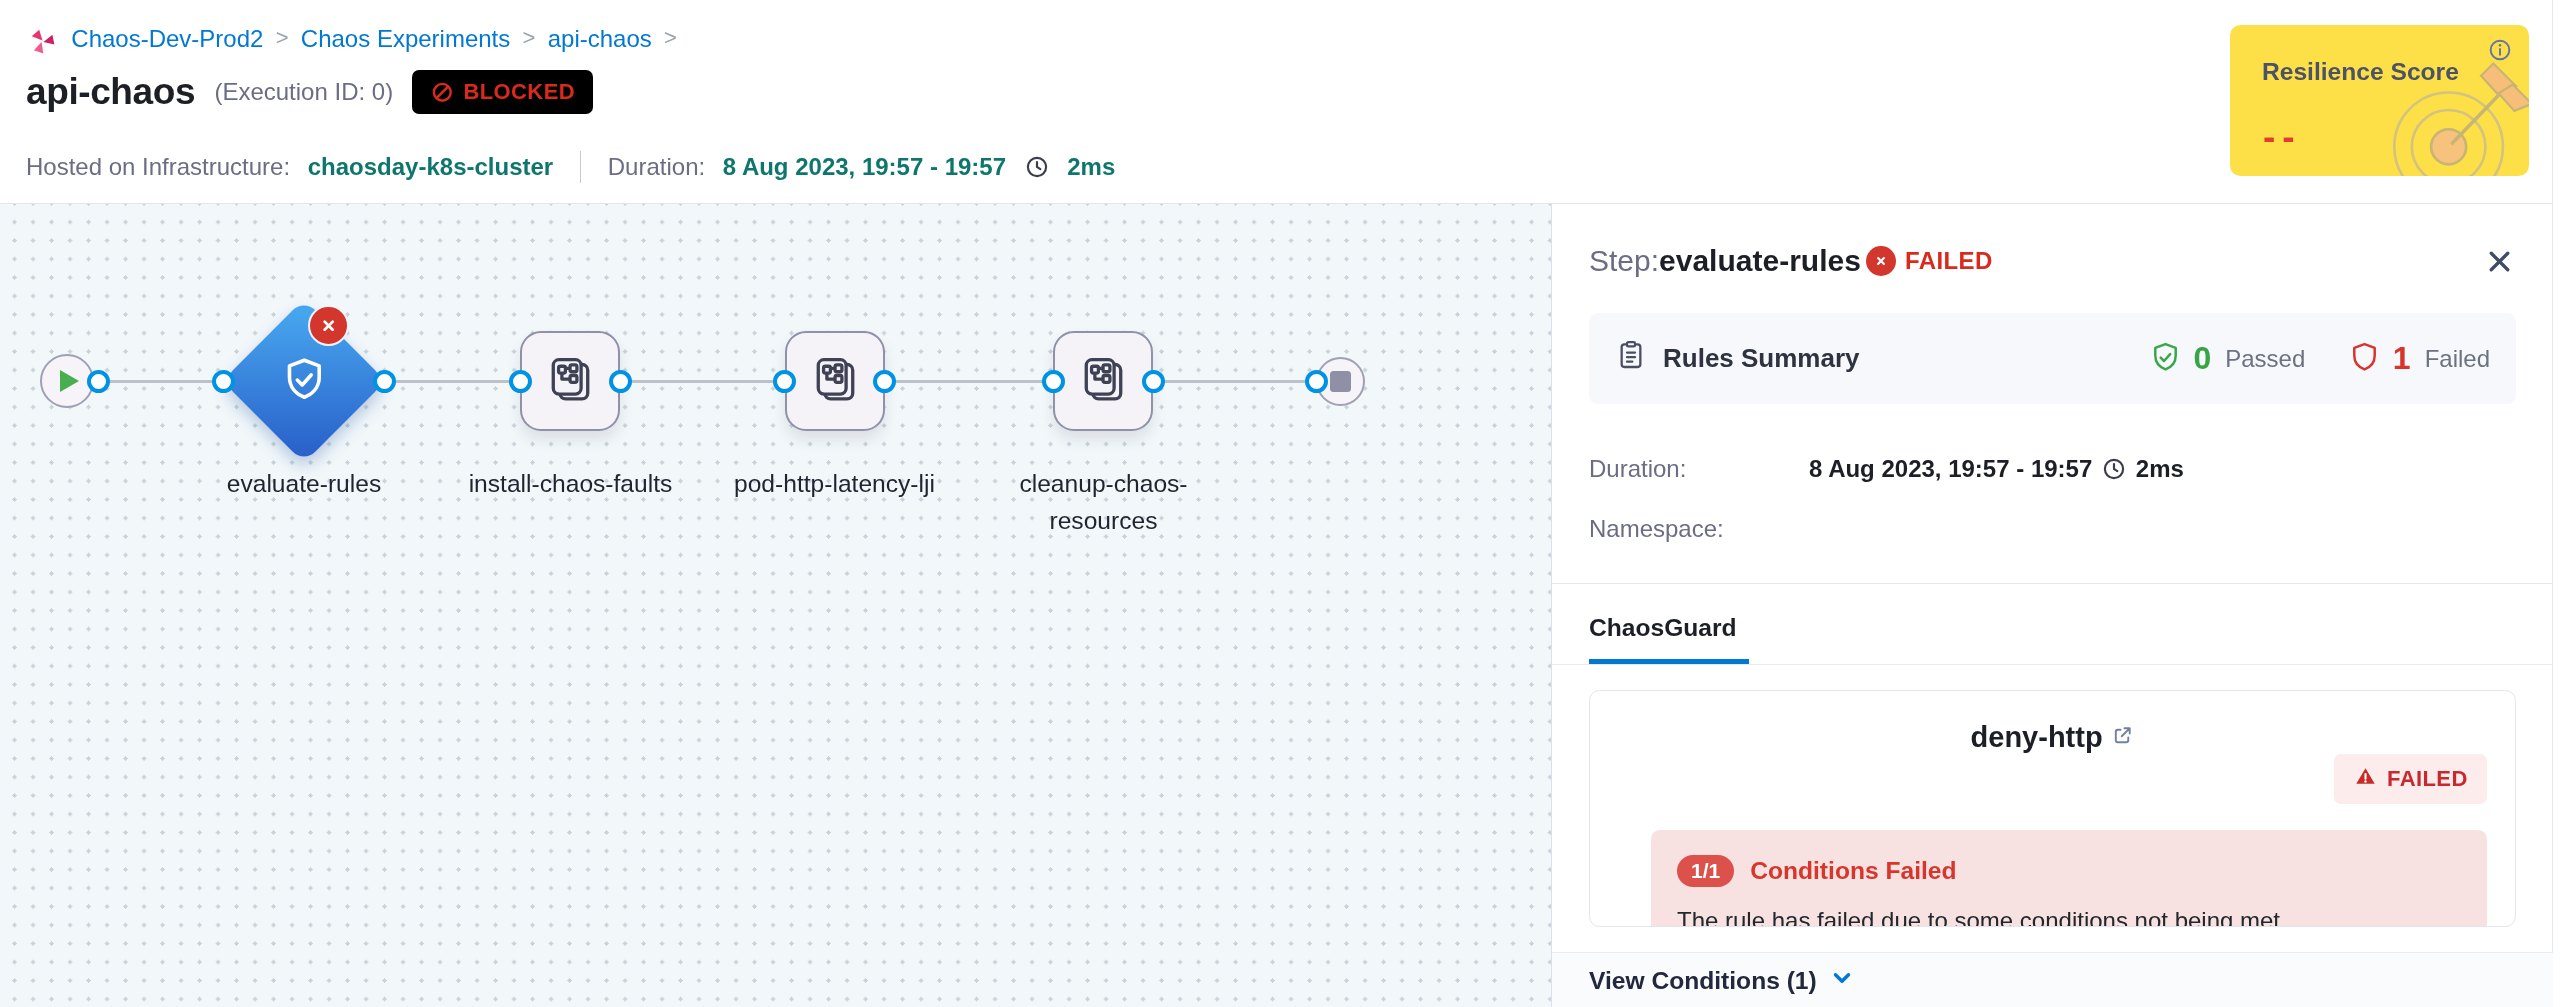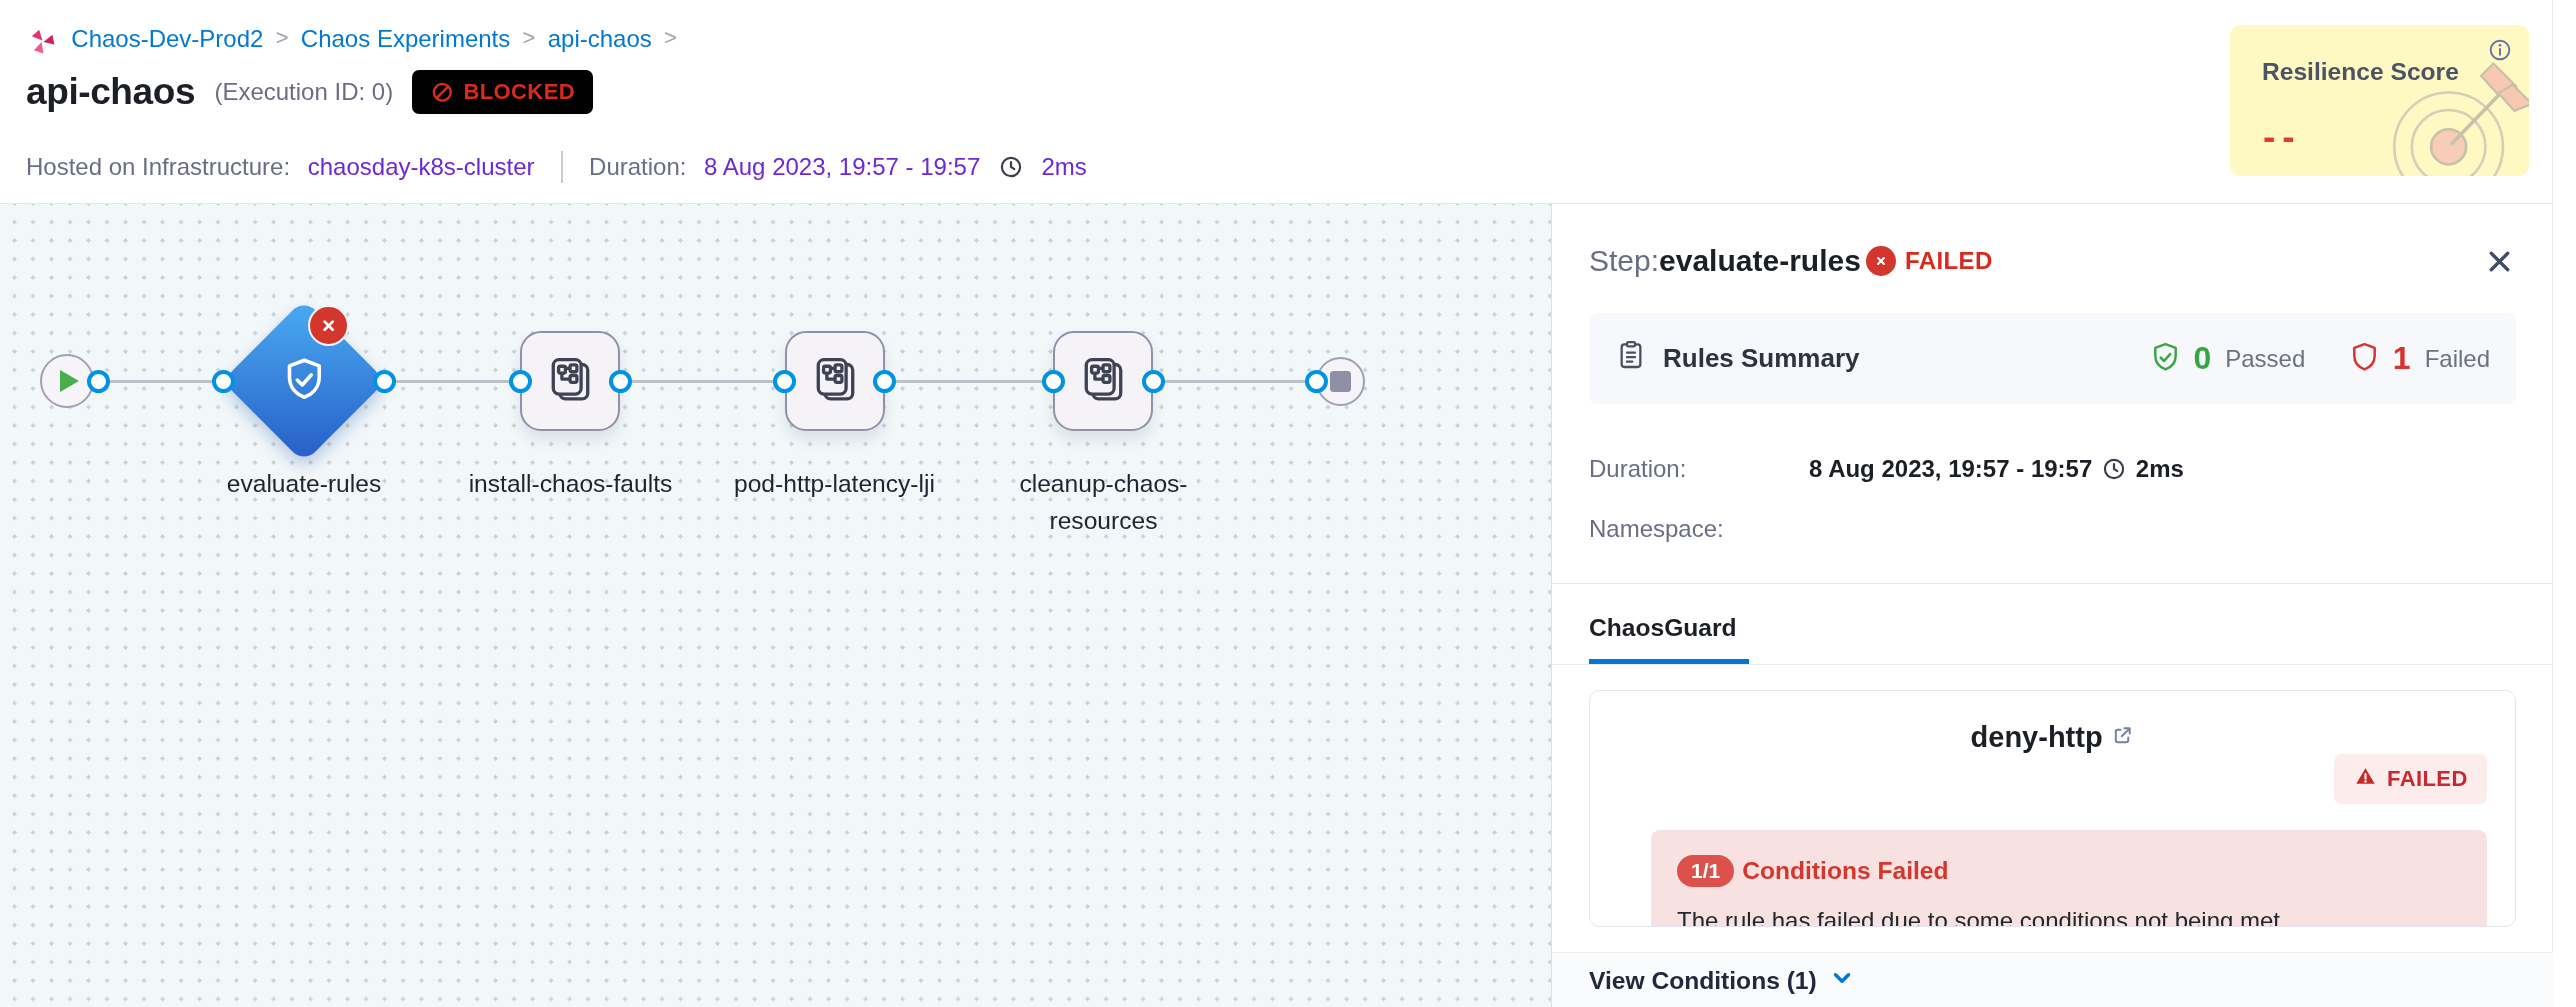--- a/index.html
+++ b/index.html
@@ -9,25 +9,25 @@
   
   .header { position:absolute; left:0; top:0; width:2552px; height:204px; background:#fff; border-bottom:0.9px solid #e3e6ea; padding-left:26px; }
   .crumbs { position:absolute; left:26px; top:24.6px; display:flex; align-items:flex-start; gap:12.3px; font-size:24px; color:#0278d5; }
   .crumb { color:#0278d5; cursor:pointer; }
   .crumb-sep { color:#9aa3ad; font-size:22px; }
   .title-row { position:absolute; left:26px; top:70px; display:flex; align-items:center; gap:19.3px; }
   .page-title { font-size:37px; font-weight:bold; color:#1c1f26; letter-spacing:-0.4px; }
   .exec-id { font-size:24px; color:#6b6d85; }
   .blocked-badge { display:flex; align-items:center; gap:8.8px; background:#000000; color:#da291d; font-weight:bold; font-size:22px; letter-spacing:0.4px; padding:8.8px 17.6px; border-radius:7px; }
   .meta-row { position:absolute; left:26px; top:151px; display:flex; align-items:center; gap:17.6px; font-size:24px; color:#6b6d85; }
-  .meta-strong { color:#6d28d9; font-weight:normal; }
+  .meta-strong { color:#0f766e; font-weight:bold; }
   .meta-divider { width:1.8px; height:32px; background:#c6cad2; margin:0 8.8px; }
   .inline-icon { display:inline-flex; vertical-align:middle; }
 
-  .resilience-card { position:absolute; left:2230px; top:24.6px; width:299px; height:151px; background:#fef9c3; border-radius:10.5px; overflow:hidden; }
+  .resilience-card { position:absolute; left:2230px; top:24.6px; width:299px; height:151px; background:#fde047; border-radius:10.5px; overflow:hidden; }
   .resilience-title { position:absolute; left:32px; top:33px; font-size:24.6px; font-weight:bold; color:#4d5366; }
   .resilience-value { position:absolute; left:33px; top:91px; font-size:37px; font-weight:bold; color:#e23a2e; letter-spacing:7px; }
   .resilience-info { position:absolute; right:16px; top:12.3px; }
   .resilience-art { position:absolute; right:-12.3px; bottom:-19.3px; opacity:0.55; }
 
   
   .canvas { position:absolute; left:0; top:204px; width:1551px; height:804px;
     background-color:#f2f7fa;
     background-image:radial-gradient(circle,#c9d3dc 2px, transparent 2.1px);
     background-size:18.5px 18.5px; background-position:5.3px 8.8px; }
@@ -70,21 +70,21 @@
   .panel-divider { margin-top:40px; height:0.9px; background:#e6e8ee; }
 
   .tab-row { border-bottom:0.9px solid #e8eaee; padding:0 37px; margin-top:23px; }
   .tab { display:inline-block; font-size:24.6px; font-weight:bold; color:#1c1f26; padding:7px 12.3px 17.6px 0; border-bottom:5.3px solid #0278d5; min-width:158px; cursor:pointer; }
 
   .rule-card { margin:24.6px 37px 0 37px; background:#fff; border:1.8px solid #e3e5eb; border-radius:10.5px; padding:30px 28px; height:237px; overflow:hidden; }
   .rule-head { display:flex; align-items:center;flex-direction:column; }
   .rule-name { font-size:29px; font-weight:bold; color:#1c1f26; display:flex; align-items:flex-start; gap:8.8px; cursor:pointer; }
   .rule-badge { margin-left:auto; background:#fceceb; border-radius:7px; padding:10.5px 19.3px; display:flex; align-items:center; gap:10.5px; color:#c7292f; font-weight:bold; font-size:22px; letter-spacing:0.4px; }
   .alert-box { margin:26px 0 0 33px; background:#f8e2e1; border-radius:8.8px; padding:24.6px 26px; }
-  .alert-top { display:flex; align-items:center; gap:8px;text-align:center; }
+  .alert-top { display:flex; align-items:center; gap:16px;text-align:center; }
   .ratio-pill { background:#dd514d; color:#fff; font-size:21px; font-weight:bold; border-radius:878px; padding:4.4px 14px; }
   .alert-title { color:#d6362b; font-size:24.6px; font-weight:bold; }
   .alert-msg { margin-top:19.3px; font-size:24px; color:#22272d; }
 
   .panel-footer { position:absolute; left:0; right:0; bottom:0; height:56px; background:#fafbfd; border-top:0.9px solid #e9ebf0; display:flex; align-items:center; padding:0 37px; z-index:5; }
   .view-conditions { display:flex; align-items:center; gap:12.3px; font-size:24.6px; font-weight:bold; color:#22283d; cursor:pointer; }
 
   .scroll-strip { position:absolute; left:2552px; top:0; width:24px; height:1008px; background:#fff; border-left:0.9px solid #e7e7ec; }
 </style>
 </head>

